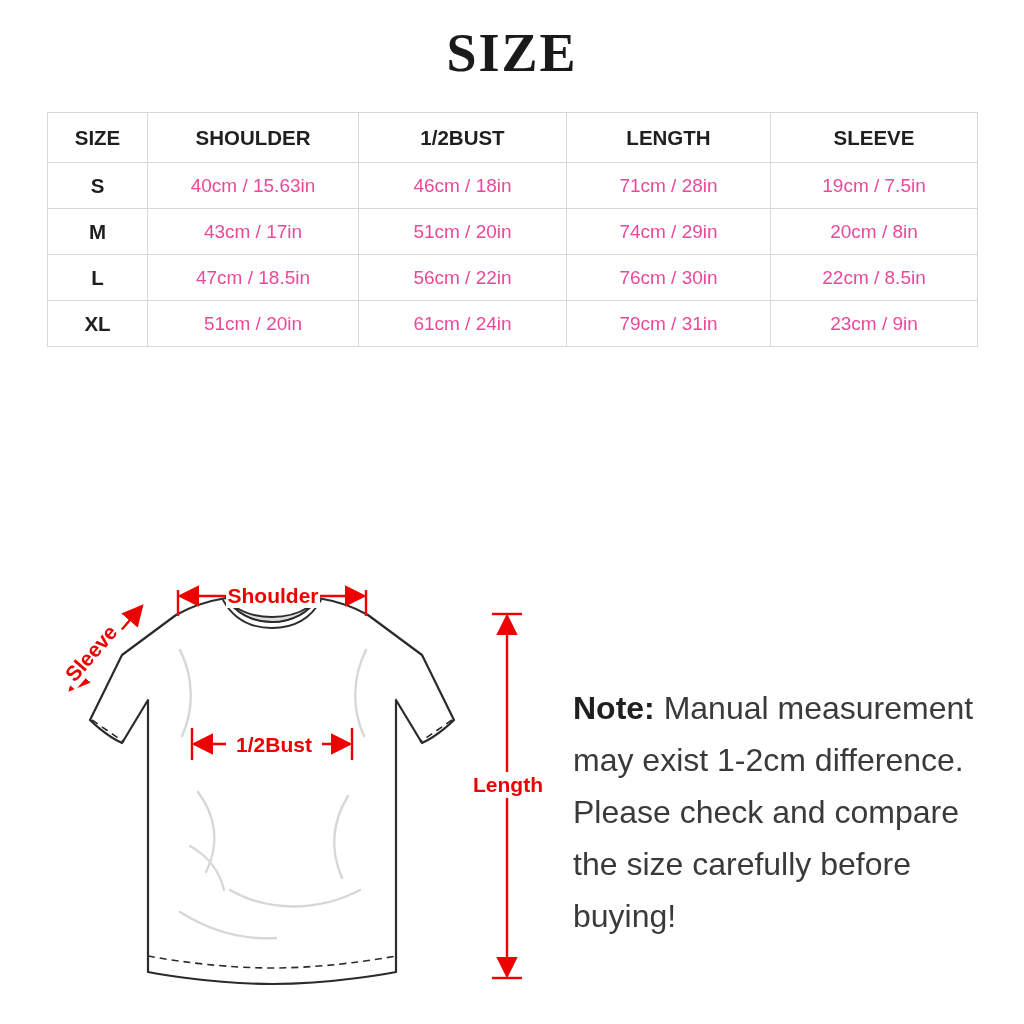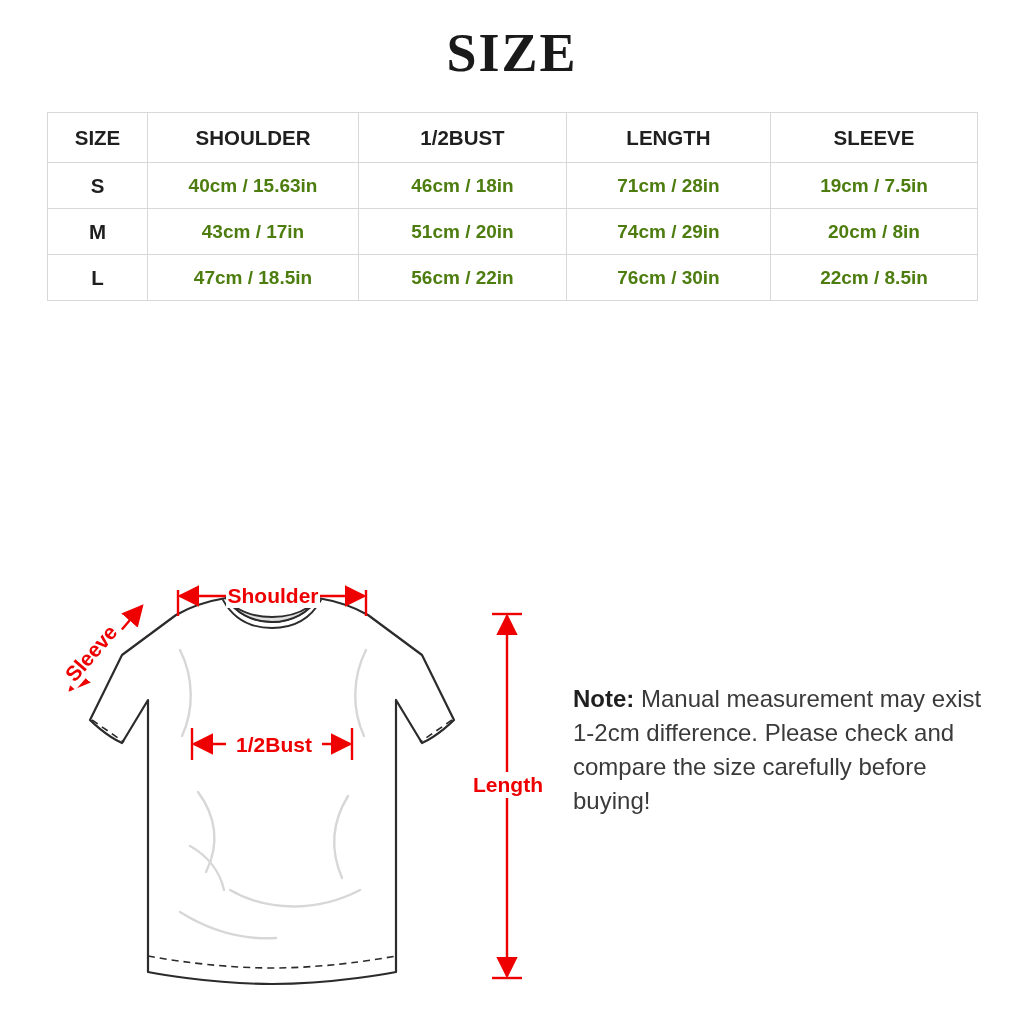--- a/index.html
+++ b/index.html
@@ -39,22 +39,22 @@
     border-collapse: collapse;
     table-layout: fixed;
   }
   table.size-table th,
   table.size-table td {
     border: 1px solid #d8d8d8;
     height: 46px;
     text-align: center;
     vertical-align: middle;
     font-size: 19px;
-    color: #4d7c0f;
-    font-weight: 700;
+    color: #ec4899;
+    font-weight: 400;
   }
   table.size-table thead th {
     font-weight: 700;
     font-size: 20.5px;
     color: #1f1f1f;
     height: 50px;
   }
   table.size-table tbody td.size-col {
     font-weight: 700;
     font-size: 20.5px;
@@ -72,22 +72,22 @@
     top: 560px; left: 30px;
     width: 530px; height: 460px;
   }
   .illu svg { display: block; }
 
   
   .note {
     position: absolute;
     top: 682px; left: 573px;
     width: 420px;
-    font-size: 24px;
-    line-height: 34px;
+    font-size: 32px;
+    line-height: 52px;
     color: #3a3a3a;
   }
   .note b { font-weight: 700; color: #1f1f1f; }
 </style>
 </head>
 <body>
 
 <div id="page">
 
   <div class="title">SIZE</div>
@@ -124,20 +124,27 @@
           <td>51cm / 20in</td>
           <td>74cm / 29in</td>
           <td>20cm / 8in</td>
         </tr>
         <tr>
           <td class="size-col">L</td>
           <td>47cm / 18.5in</td>
           <td>56cm / 22in</td>
           <td>76cm / 30in</td>
           <td>22cm / 8.5in</td>
+        </tr>
+        <tr>
+          <td class="size-col">XL</td>
+          <td>51cm / 20in</td>
+          <td>61cm / 24in</td>
+          <td>79cm / 31in</td>
+          <td>23cm / 9in</td>
         </tr>
       </tbody>
     </table>
   </div>
 
   <div class="illu">
     <svg width="530" height="460" viewBox="0 0 530 460" xmlns="http://www.w3.org/2000/svg">
       <defs>
         <marker id="arrR" markerWidth="9" markerHeight="9" refX="8" refY="4.5" orient="auto">
           <path d="M0,0 L9,4.5 L0,9 z" fill="#ee0000"></path>

